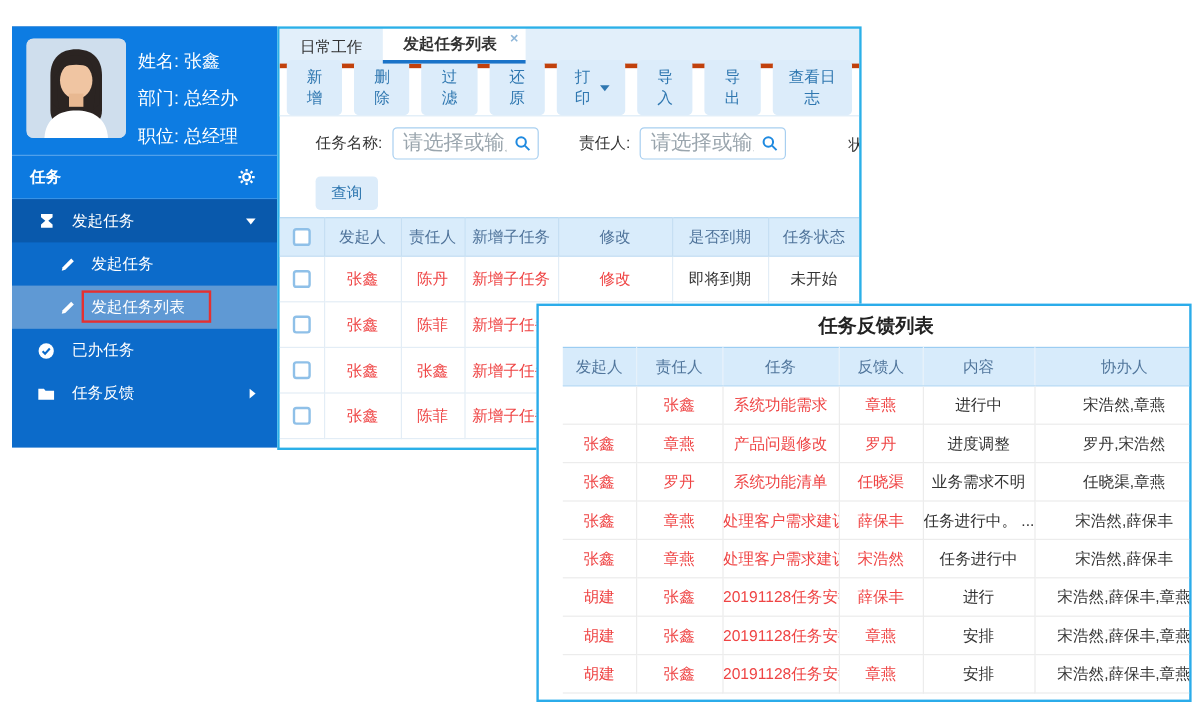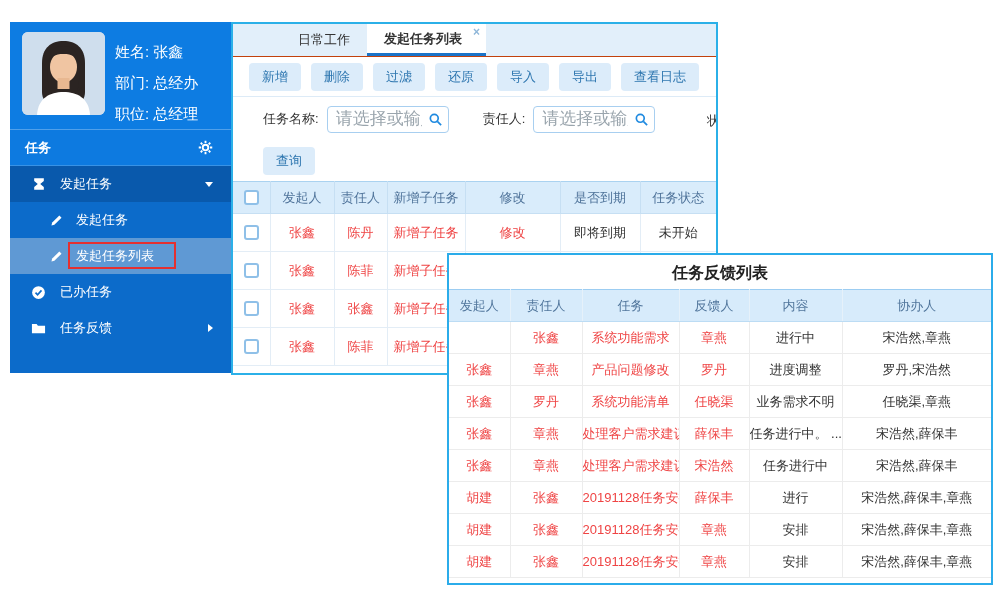--- a/index.html
+++ b/index.html
@@ -28,25 +28,25 @@
   .caret-down { width:0; height:0; border-left:4px solid transparent; border-right:4px solid transparent;
     border-top:5px solid #fff; }
   .caret-right { width:0; height:0; border-top:4px solid transparent; border-bottom:4px solid transparent;
     border-left:5px solid #fff; }
   .red-box { position:absolute; left:58px; top:4px; width:108px; height:27px;
     border:2px solid #e53030; pointer-events:none; }
 
   
   .main-win { position:absolute; left:231px; top:22px; width:487px; height:353px;
     border:2px solid #2bb0e8; background:#fff; overflow:hidden; }
-  .tabbar { height:33px; background:#e2effa; display:flex; align-items:stretch; border-bottom:1px solid #c2410c;padding-left:48px; }
+  .tabbar { height:33px; background:#e2effa; display:flex; align-items:stretch; border-bottom:4px solid #c2410c; }
   .tab { display:flex; align-items:center; padding:0 17px; color:#333; position:relative; cursor:default; }
   .tab.active { background:#fff; font-weight:bold; border-bottom:3px solid #1a73c8; padding-right:24px; }
   .tab-close { position:absolute; top:1px; right:6px; font-size:12px; color:#8fb7d9; cursor:default; }
-  .toolbar { height:40px; display:flex; align-items:center; gap:10px; padding:0 16px;
+  .toolbar { height:40px; display:flex; align-items:flex-end; gap:10px; padding:0 6px;
     border-bottom:1px solid #ddebf7; background:#fff; }
   .tbtn { border:none; background:#dcecfa; color:#2f77b0; font-size:13px;
     font-family:inherit; padding:5px 13px; border-radius:4px; display:inline-flex; align-items:center; gap:6px; cursor:default; }
   .tbtn .bcaret { width:0; height:0; border-left:4px solid transparent; border-right:4px solid transparent;
     border-top:5px solid #2f77b0; }
   .filters { height:44px; display:flex; align-items:center; padding-left:30px; position:relative; }
   .f-label { color:#333; margin-right:8px; }
   .f-wrap { position:relative; margin-right:34px; }
   .f-input { width:122px; height:27px; border:1px solid #a8cff0; border-radius:4px;
     padding:0 26px 0 8px; font-size:17px; font-family:inherit; color:#333; outline:none; }
@@ -60,21 +60,21 @@
   .t-main th { height:32px; background:#d9ecfb; color:#4f739a; font-weight:normal; font-size:13px;
     border-right:1px solid #c6dff3; border-top:1px solid #aad2f0; border-bottom:1px solid #c6dff3; }
   .t-main td { height:38px; text-align:center; border-right:1px solid #e3edf6; border-bottom:1px solid #e3edf6;
     overflow:hidden; white-space:nowrap; }
   .t-main th:last-child, .t-main td:last-child { border-right:none; }
   .cb { width:15px; height:15px; border:2px solid #8fc0e8; border-radius:3px; background:#fff; margin:0 auto; }
   .linkcell { color:#ef4444; cursor:default; }
 
   
   .popup { position:absolute; left:447px; top:253px; width:546px; height:332px;
-    border:2px solid #2bacea; background:#fff; z-index:10; overflow:hidden; }
+    border:2px solid #2bacea; background:#fff; z-index:10; overflow:hidden;padding-left:20px; }
   .popup-title { height:34px; line-height:36px; text-align:center; font-size:16px; font-weight:bold; color:#222; }
   .t-pop { width:542px; }
   .t-pop th { height:32px; background:#d7ebfb; color:#51769c; font-weight:normal; font-size:13px;
     border-top:1px solid #9ccdf2; border-bottom:1px solid #bcdcf4; border-right:1px solid #e6f1fa; }
   .t-pop td { height:32px; text-align:center; border-right:1px solid #ececec; border-bottom:1px solid #ececec;
     overflow:hidden; white-space:nowrap; }
   .t-pop th:last-child, .t-pop td:last-child { border-right:none; }
 </style>
 </head>
 <body>
@@ -184,20 +184,24 @@
           <span>新增</span>
         </button>
         <button class="tbtn">
           <span>删除</span>
         </button>
         <button class="tbtn">
           <span>过滤</span>
         </button>
         <button class="tbtn">
           <span>还原</span>
+        </button>
+        <button class="tbtn">
+          <span>打印</span>
+          <span class="bcaret"></span>
         </button>
         <button class="tbtn">
           <span>导入</span>
         </button>
         <button class="tbtn">
           <span>导出</span>
         </button>
         <button class="tbtn">
           <span>查看日志</span>
         </button>

